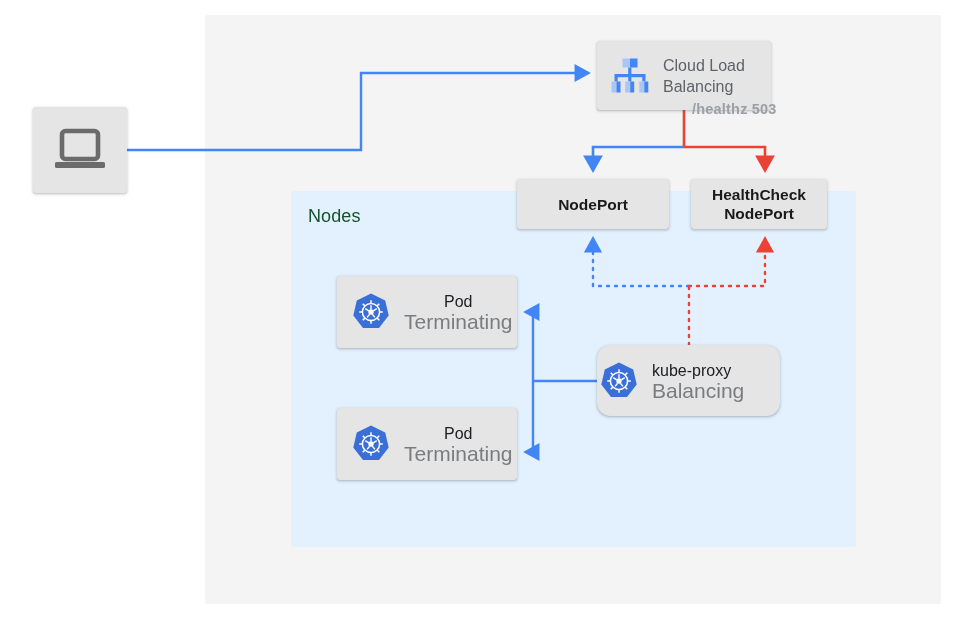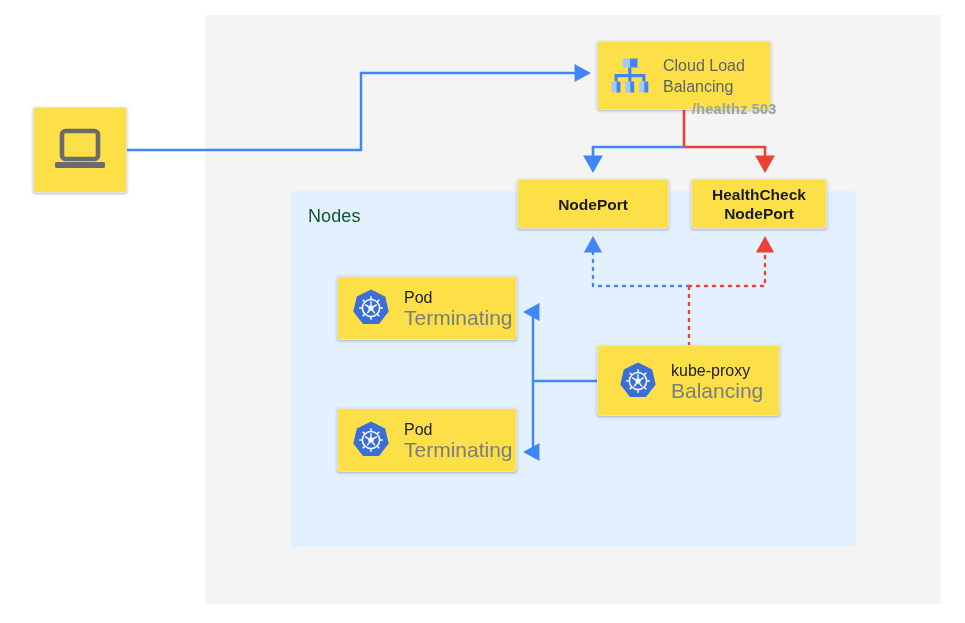--- a/index.html
+++ b/index.html
@@ -46,21 +46,21 @@
     top: 206px;
     font-size: 18px;
     color: #14532d;
     letter-spacing: 0.1px;
     white-space: nowrap;
   }
 
   
   .card {
     position: absolute;
-    background: #fde047;
+    background: #e5e5e5;
     border: 1px solid #e4e4e4;
     border-radius: 3px;
     box-shadow: 0 1px 2px rgba(60,64,67,0.22), 0 1px 3px 1px rgba(60,64,67,0.10);
     box-sizing: border-box;
     display: flex;
     align-items: center;
   }
   .card.center-text {
     justify-content: center;
     text-align: center;
@@ -111,33 +111,35 @@
     font-weight: bold;
     color: #1a1a1a;
     line-height: 19px;
     white-space: pre-line;
   }
 
   
   .pod-card {
     left: 337px;
     width: 180px;
-    height: 64px;
+    height: 72px;
     padding-left: 13px;
+    text-align: center;
   }
   #pod-card-1 { top: 276px; }
   #pod-card-2 { top: 408px; }
 
   
   #kubeproxy-card {
     left: 597px;
     top: 345px;
     width: 183px;
     height: 71px;
-    padding-left: 20px;
+    padding-left: 1px;
+    border-radius: 13px;
   }
 
   .node-text {
     margin-left: 13px;
     display: flex;
     flex-direction: column;
     justify-content: center;
   }
   .node-title {
     font-size: 16px;

